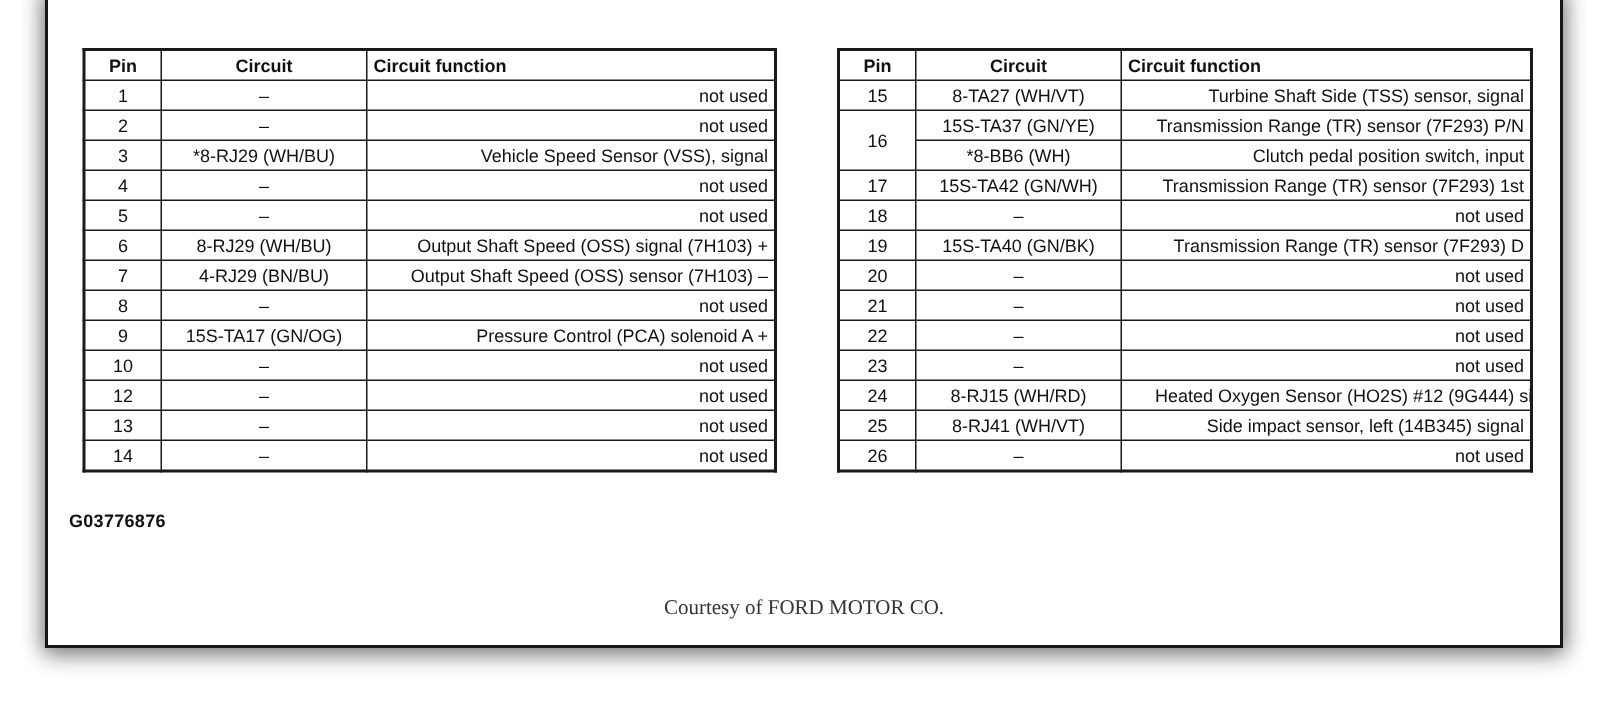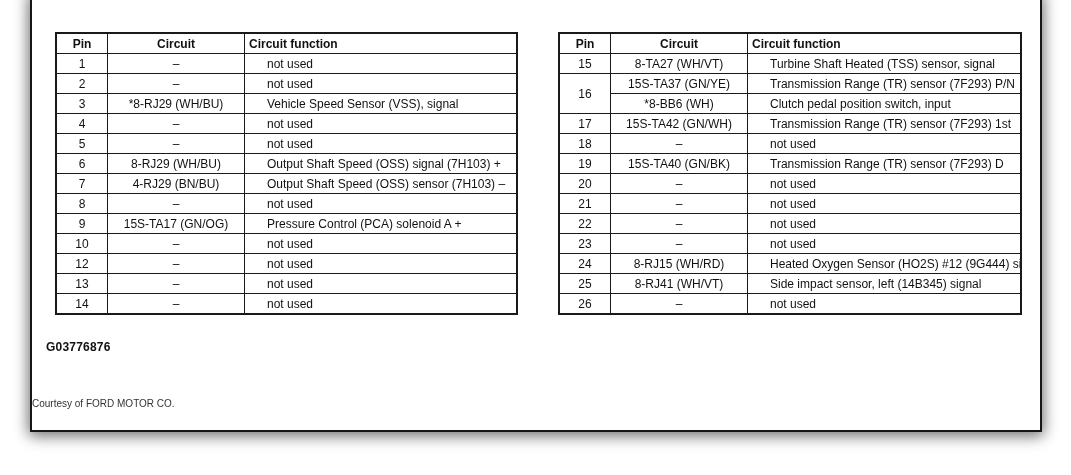--- a/index.html
+++ b/index.html
@@ -41,36 +41,37 @@
     border:1px solid var(--table-border);
     height:19px;
     padding:0 4px;
     overflow:hidden;
     white-space:nowrap;
     vertical-align:middle;
   }
   .pin-table th{font-weight:bold;text-align:left;}
   .pin-table th.pin, .pin-table td.pin{width:42px;text-align:center;}
   .pin-table th.circuit, .pin-table td.circuit{width:128px;text-align:center;}
-  .pin-table td.fn{text-align:left;padding-left:22px;}
+  .pin-table td.fn{text-align:right;padding-left:22px;}
   .figure-id{
     position:absolute;
     left:14px;top:346px;
     font-size:12px;
     font-weight:bold;
     color:var(--text);
     letter-spacing:0.2px;
   }
   .credit{
     position:absolute;
     left:0;top:404px;
     width:100%;
-    text-align:left;
-    font-size:10px;
+    text-align:center;
+    font-size:14px;
     color:var(--credit);
+    font-family:Liberation Serif, serif;
   }
 </style>
 </head>
 <body>
 
 <div class="viewport">
   <div class="page">
     <table class="pin-table left">
         <thead>
           <tr>
@@ -152,21 +153,21 @@
           <tr>
             <th class="pin">Pin</th>
             <th class="circuit">Circuit</th>
             <th class="fn">Circuit function</th>
           </tr>
         </thead>
         <tbody>
           <tr>
             <td class="pin">15</td>
             <td class="circuit">8-TA27 (WH/VT)</td>
-            <td class="fn">Turbine Shaft Heated (TSS) sensor, signal</td>
+            <td class="fn">Turbine Shaft Side (TSS) sensor, signal</td>
           </tr>
           <tr>
             <td class="pin" rowspan="2">16</td>
             <td class="circuit">15S-TA37 (GN/YE)</td>
             <td class="fn">Transmission Range (TR) sensor (7F293) P/N</td>
           </tr>
           <tr>
             <td class="circuit">*8-BB6 (WH)</td>
             <td class="fn">Clutch pedal position switch, input</td>
           </tr>

